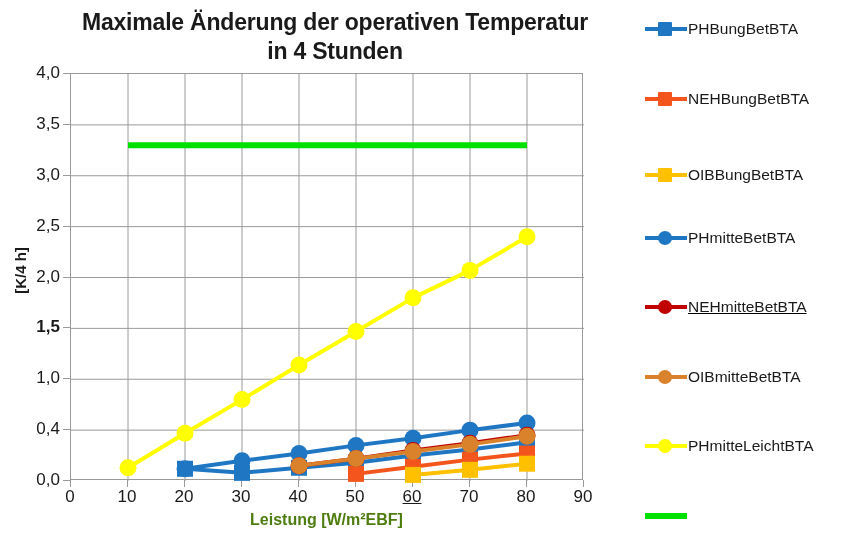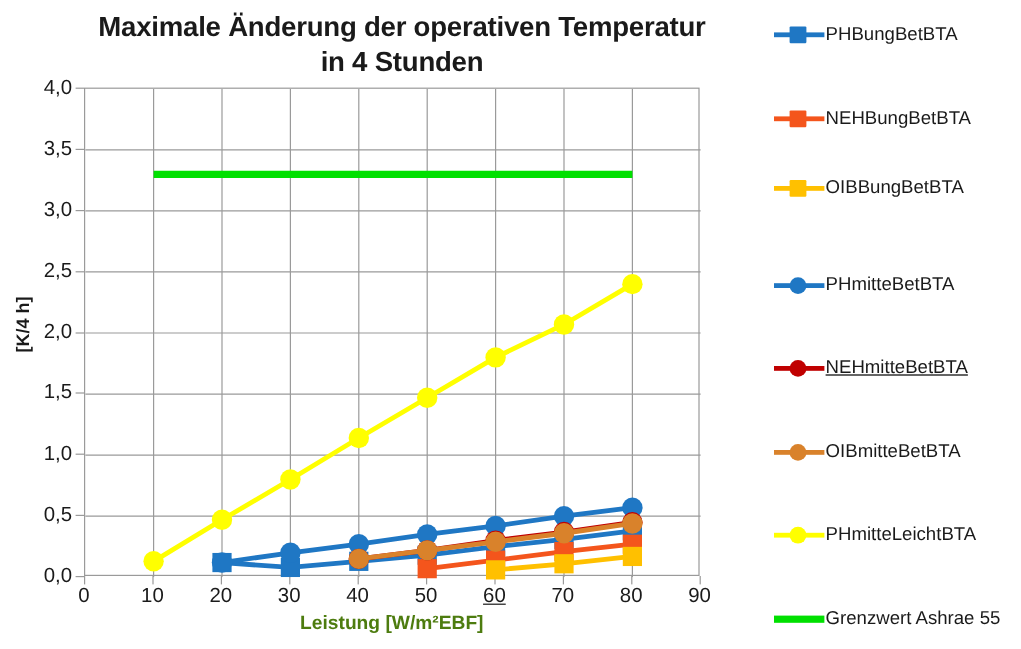--- a/index.html
+++ b/index.html
@@ -155,25 +155,25 @@
     <span>Maximale Änderung der operativen Temperatur</span>
     <span class="l2">in 4 Stunden</span>
   </div>
 
   <div id="y-axis-title">[K/4 h]</div>
   <div id="x-axis-title">Leistung [W/m²EBF]</div>
 
   <div id="yticks-layer">
       <div class="ytick" style="top: 480px;">0,0</div>
       <div class="tickmark-y" style="top: 480px;"></div>
-      <div class="ytick" style="top: 429.125px;">0,5</div>
+      <div class="ytick" style="top: 429.125px;">0,4</div>
       <div class="tickmark-y" style="top: 429.125px;"></div>
       <div class="ytick" style="top: 378.25px;">1,0</div>
       <div class="tickmark-y" style="top: 378.25px;"></div>
-      <div class="ytick" style="top: 327.375px;">1,5</div>
+      <div class="ytick" style="top: 327.375px; font-weight: bold;">1,5</div>
       <div class="tickmark-y" style="top: 327.375px;"></div>
       <div class="ytick" style="top: 276.5px;">2,0</div>
       <div class="tickmark-y" style="top: 276.5px;"></div>
       <div class="ytick" style="top: 225.625px;">2,5</div>
       <div class="tickmark-y" style="top: 225.625px;"></div>
       <div class="ytick" style="top: 174.75px;">3,0</div>
       <div class="tickmark-y" style="top: 174.75px;"></div>
       <div class="ytick" style="top: 123.875px;">3,5</div>
       <div class="tickmark-y" style="top: 123.875px;"></div>
       <div class="ytick" style="top: 73px;">4,0</div>
@@ -295,21 +295,21 @@
         </span>
         <span class="legend-label">PHBungBetBTA</span>
       </div>
       <div class="legend-item" style="top: 87.5px;">
         <span class="legend-swatch">
           <span class="lline" style="background: rgb(244, 85, 28);"></span>
           <span class="lmark sq" style="background: rgb(244, 85, 28);"></span>
         </span>
         <span class="legend-label">NEHBungBetBTA</span>
       </div>
-      <div class="legend-item" style="top: 146px;">
+      <div class="legend-item" style="top: 164px;">
         <span class="legend-swatch">
           <span class="lline" style="background: rgb(255, 192, 0);"></span>
           <span class="lmark sq" style="background: rgb(255, 192, 0);"></span>
         </span>
         <span class="legend-label">OIBBungBetBTA</span>
       </div>
       <div class="legend-item" style="top: 226.5px;">
         <span class="legend-swatch">
           <span class="lline" style="background: rgb(31, 119, 196);"></span>
           <span class="lmark ci" style="background: rgb(31, 119, 196);"></span>
@@ -334,17 +334,16 @@
         <span class="legend-swatch">
           <span class="lline" style="background: rgb(255, 255, 0);"></span>
           <span class="lmark ci" style="background: rgb(255, 255, 0);"></span>
         </span>
         <span class="legend-label">PHmitteLeichtBTA</span>
       </div>
       <div class="legend-item" style="top: 504.5px;">
         <span class="legend-swatch">
           <span class="lline" style="background: rgb(0, 224, 0); height: 6px; top: 7px;"></span>
         </span>
-        <span class="legend-label">Grenzwert Ashrae 55</span>
       </div>
     </div>
 
 </div>
 
 </body></html>

